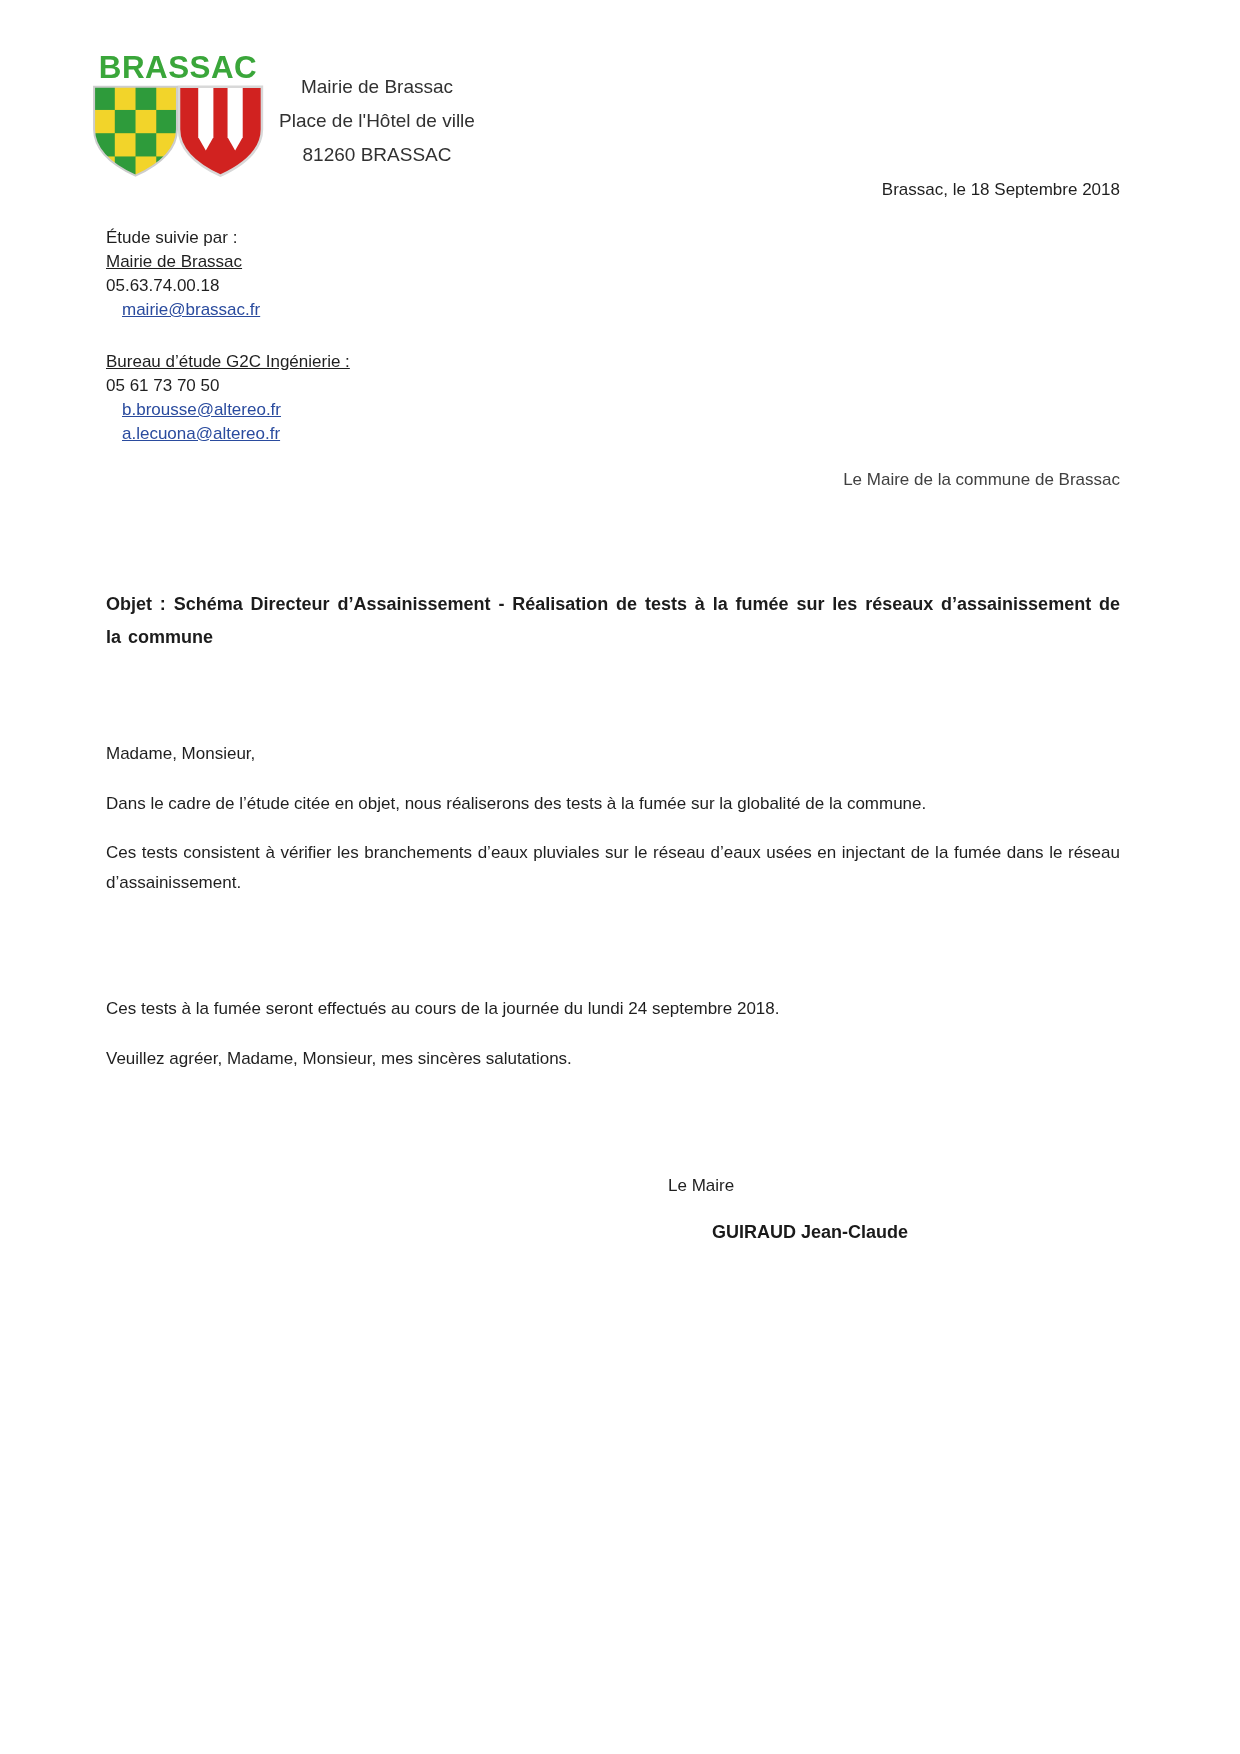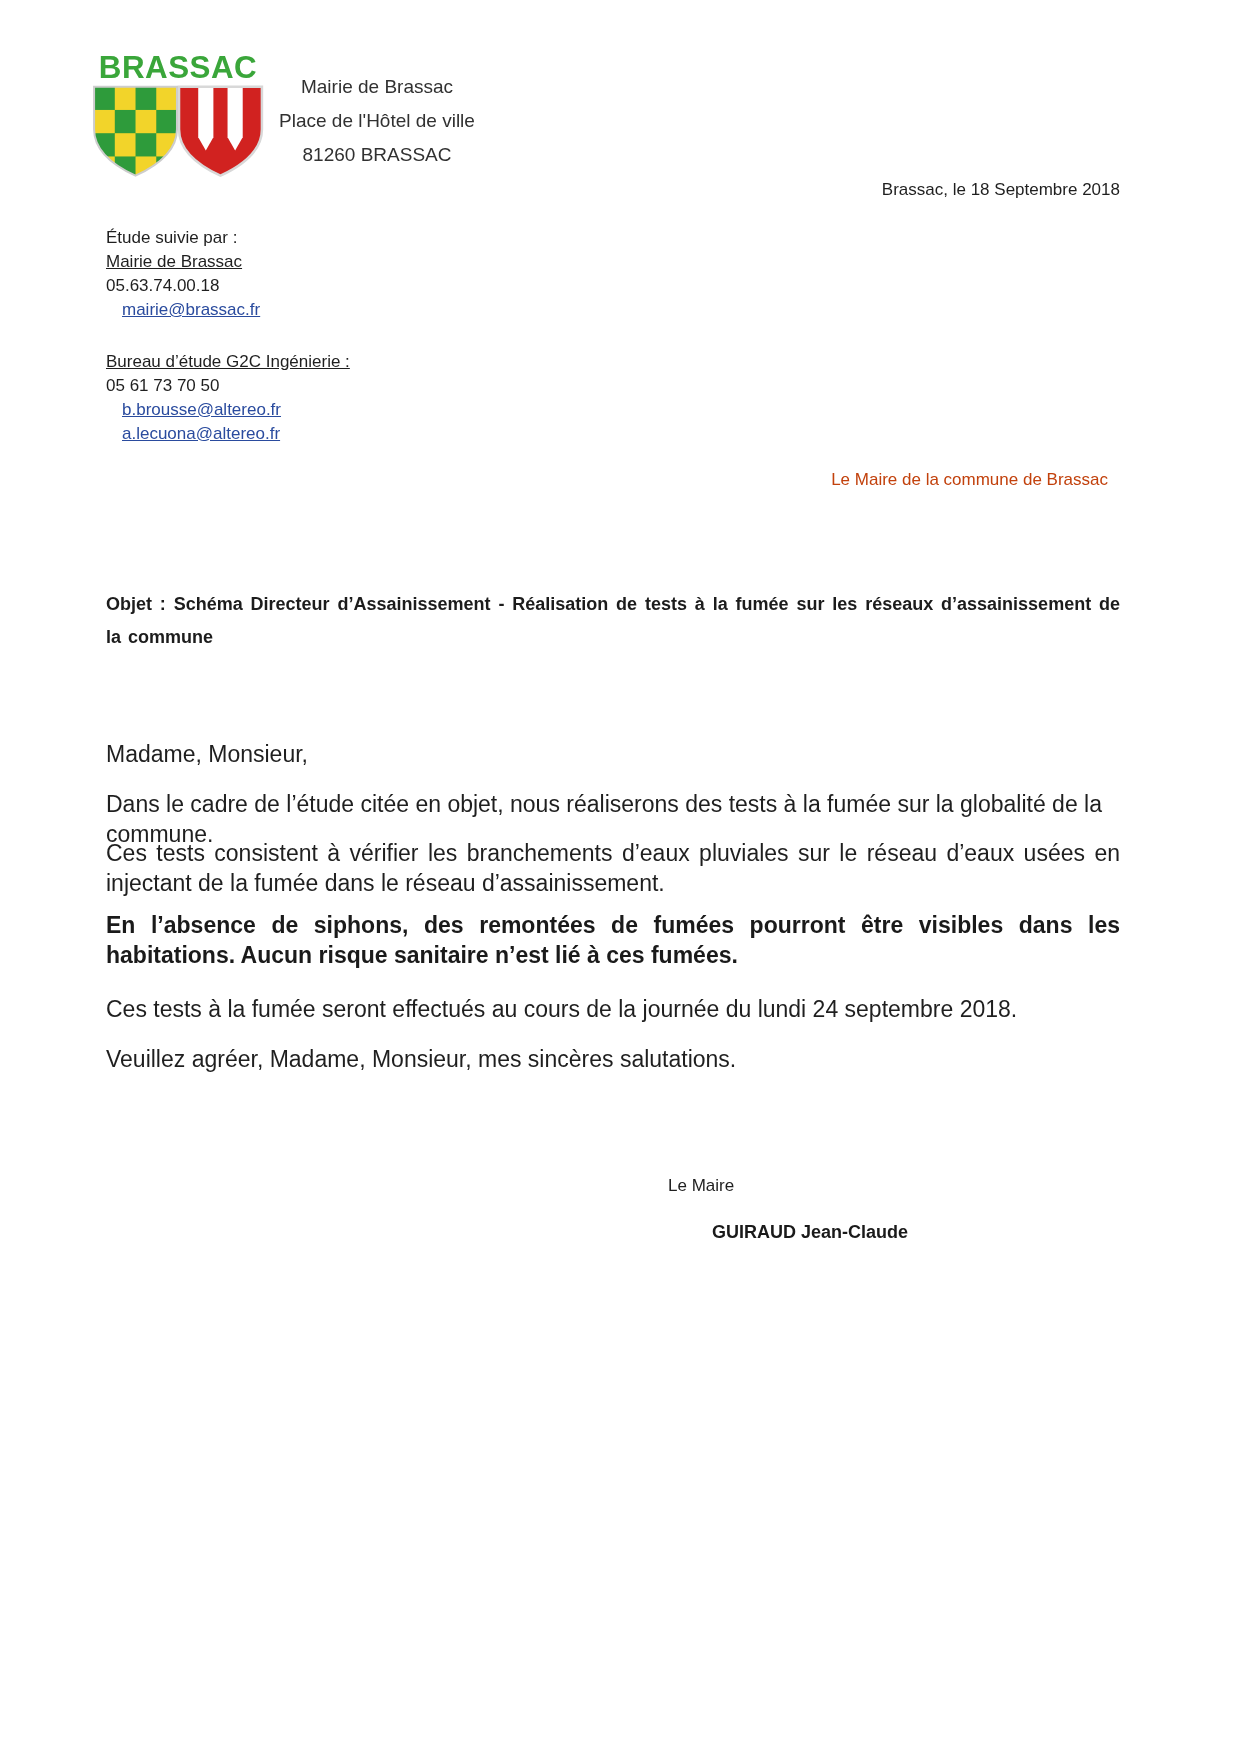--- a/index.html
+++ b/index.html
@@ -21,34 +21,34 @@
     position:absolute;right:120px;top:180px;
     font-size:17px;color:#1f1f1f;
   }
   
   .contact{position:absolute;left:106px;font-size:17px;line-height:24px;color:#1f1f1f;}
   .contact-1{top:226px;}
   .contact-2{top:350px;}
   .u{text-decoration:underline;}
   a.mail{color:#2a4b9e;text-decoration:underline;cursor:pointer;margin-left:16px;}
   .recipient{
-    position:absolute;right:132px;top:470px;
-    font-size:17px;color:#c2410c;
+    position:absolute;right:120px;top:470px;
+    font-size:17px;color:#404040;
   }
   
   .subject{
     position:absolute;left:106px;top:588px;width:1014px;
     font-size:18px;font-weight:bold;line-height:33px;
     text-align:justify;color:#1c1c1c;
     word-spacing:2px;
   }
   
   .para{
     position:absolute;left:106px;width:1014px;
-    font-size:23px;line-height:30px;color:#1f1f1f;
+    font-size:17px;line-height:30px;color:#1f1f1f;
   }
   .p-salutation{top:739px;}
   .p-1{top:789px;}
   .p-2{top:838px;text-align:justify;}
   .p-3{top:910px;text-align:justify;font-weight:bold;color:#1a1a1a;}
   .p-4{top:994px;}
   .p-5{top:1044px;}
   
   .signature{position:absolute;left:668px;top:1176px;font-size:17px;color:#1f1f1f;}
   .signature .name{margin-top:26px;font-size:18px;font-weight:bold;color:#1a1a1a;margin-left:44px;}
@@ -115,21 +115,20 @@
     <div><a class="mail">a.lecuona@altereo.fr</a></div>
   </div>
 
   <div class="recipient">Le Maire de la commune de Brassac</div>
 
   <div class="subject">Objet :  Schéma Directeur d’Assainissement - Réalisation de tests à la fumée sur les réseaux d’assainissement de la commune</div>
 
   <div class="para p-salutation">Madame, Monsieur,</div>
   <div class="para p-1">Dans le cadre de l’étude citée en objet, nous réaliserons des tests à la fumée sur la globalité de la commune.</div>
   <div class="para p-2">Ces tests consistent à vérifier les branchements d’eaux pluviales sur le réseau d’eaux usées en injectant de la fumée dans le réseau d’assainissement.</div>
-  <div class="para p-3">En l’absence de siphons, des remontées de fumées pourront être visibles dans les habitations. Aucun risque sanitaire n’est lié à ces fumées.</div>
   <div class="para p-4">Ces tests à la fumée seront effectués au cours de la journée du lundi 24 septembre 2018.</div>
   <div class="para p-5">Veuillez agréer, Madame, Monsieur, mes sincères salutations.</div>
 
   <div class="signature">
     <div>Le Maire</div>
     <div class="name">GUIRAUD Jean-Claude</div>
   </div>
 
 </div>
 

